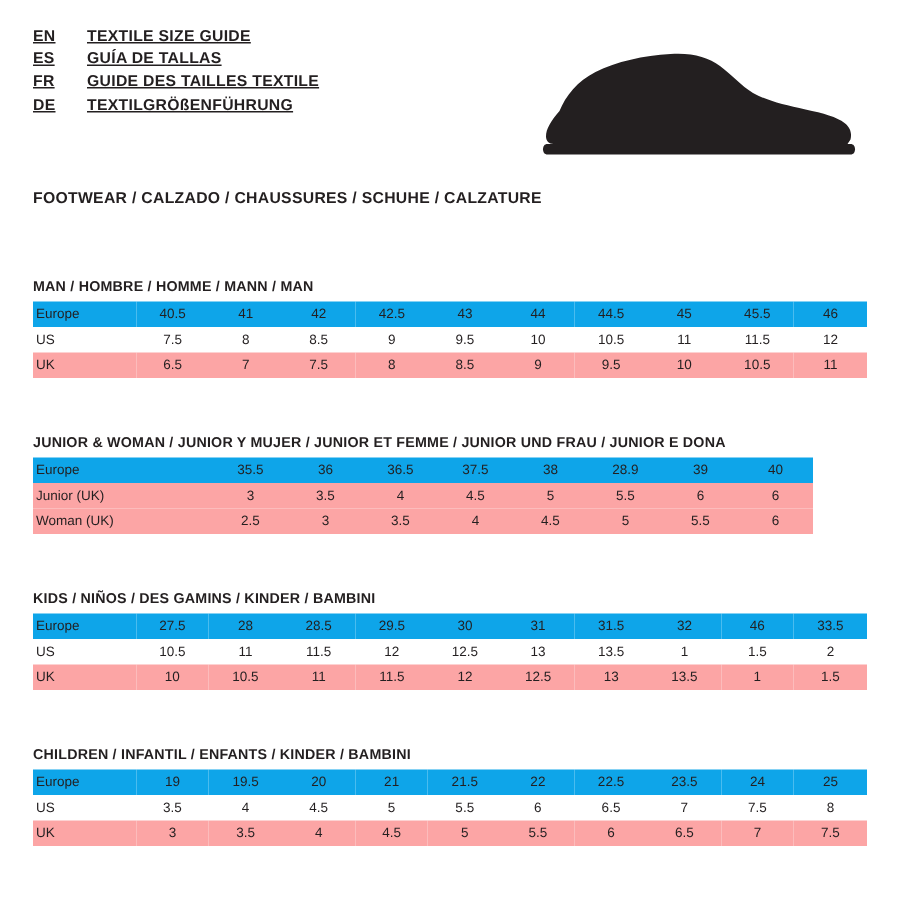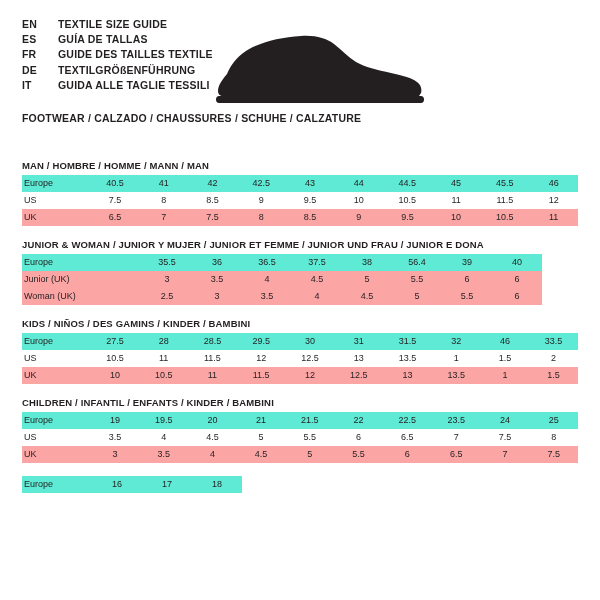--- a/index.html
+++ b/index.html
@@ -18,21 +18,23 @@
     position: relative;
     width: 600px;
     height: 600px;
     box-sizing: border-box;
     padding: 18px 22px 0 22px;
   }
 
   
   .header {
     display: flex;
+    justify-content: space-between;
     align-items: flex-start;
+    text-decoration: underline;
   }
   .lang-table {
     border-collapse: collapse;
   }
   .lang-table td {
     font-size: 10.5px;
     font-weight: bold;
     letter-spacing: 0.2px;
     padding: 0 0 3.2px 0;
     vertical-align: top;
@@ -49,29 +51,29 @@
     margin-top: 8px;
   }
   .shoe-wrap svg {
     display: block;
   }
 
   .footwear-line {
     font-size: 10.5px;
     font-weight: bold;
     letter-spacing: 0.2px;
-    margin-top: 0;
+    margin-top: 14px;
   }
 
   
   .section {
-    margin-top: 13px;
+    margin-top: 38px;
   }
   .section.first {
-    margin-top: 36px;
+    margin-top: 48px;
   }
   .section-title {
     font-size: 9.5px;
     font-weight: bold;
     letter-spacing: 0.15px;
     margin-bottom: 4px;
   }
   table.size {
     border-collapse: collapse;
     font-size: 9px;
@@ -83,21 +85,21 @@
     padding: 0;
     text-align: center;
     color: #231f20;
     font-size: 9px;
   }
   table.size td.rowlabel {
     text-align: left;
     padding-left: 2px;
   }
   table.size tr.shaded td {
-    background: #5eead4;
+    background: #0ea5e9;
   }
   table.size tr.alt td {
     background: #fca5a5;
   }
 </style>
 </head>
 <body>
 
 <div class="page">
 
@@ -113,24 +115,20 @@
             <td>GUÍA DE TALLAS</td>
           </tr>
           <tr>
             <td class="lang-code">FR</td>
             <td>GUIDE DES TAILLES TEXTILE</td>
           </tr>
           <tr>
             <td class="lang-code">DE</td>
             <td>TEXTILGRÖßENFÜHRUNG</td>
           </tr>
-          <tr>
-            <td class="lang-code">IT</td>
-            <td>GUIDA ALLE TAGLIE TESSILI</td>
-          </tr>
         </tbody>
     </table>
 
     <div class="shoe-wrap">
       <svg viewBox="0 0 215 86" width="215" height="86">
         <path d="M14 48 C18 38 26 28 38 22 C52 15 70 11 88 10 C102 9 113 12 121 18
                  C129 24 135 31 143 36 C152 41 164 44 178 47 C190 49.5 199 52 204 56
                  C208 59 209 63 208 67 L206 70 L10 70 C7 70 5 68 5 65 C5 60 8 55 14 48 Z" fill="#231f20"></path>
         <path d="M6 70 L208 70 C210 70 211 71.5 211 73.5 C211 75.5 210 77 208 77 L6 77
                  C4 77 3 75.5 3 73.5 C3 71.5 4 70 6 70 Z" fill="#231f20"></path>
@@ -217,21 +215,21 @@
           </colgroup>
           <tbody>
             <tr class="shaded">
               <td class="rowlabel">Europe</td>
               <td></td>
               <td>35.5</td>
               <td>36</td>
               <td>36.5</td>
               <td>37.5</td>
               <td>38</td>
-              <td>56.4</td>
+              <td>28.9</td>
               <td>39</td>
               <td>40</td>
             </tr>
             <tr class="alt">
               <td class="rowlabel">Junior (UK)</td>
               <td></td>
               <td>3</td>
               <td>3.5</td>
               <td>4</td>
               <td>4.5</td>

